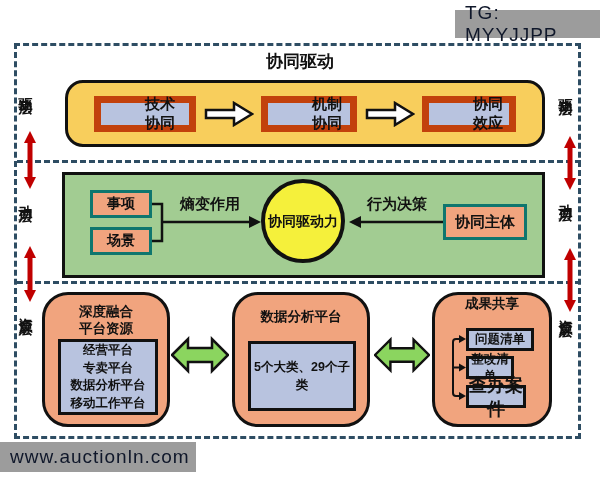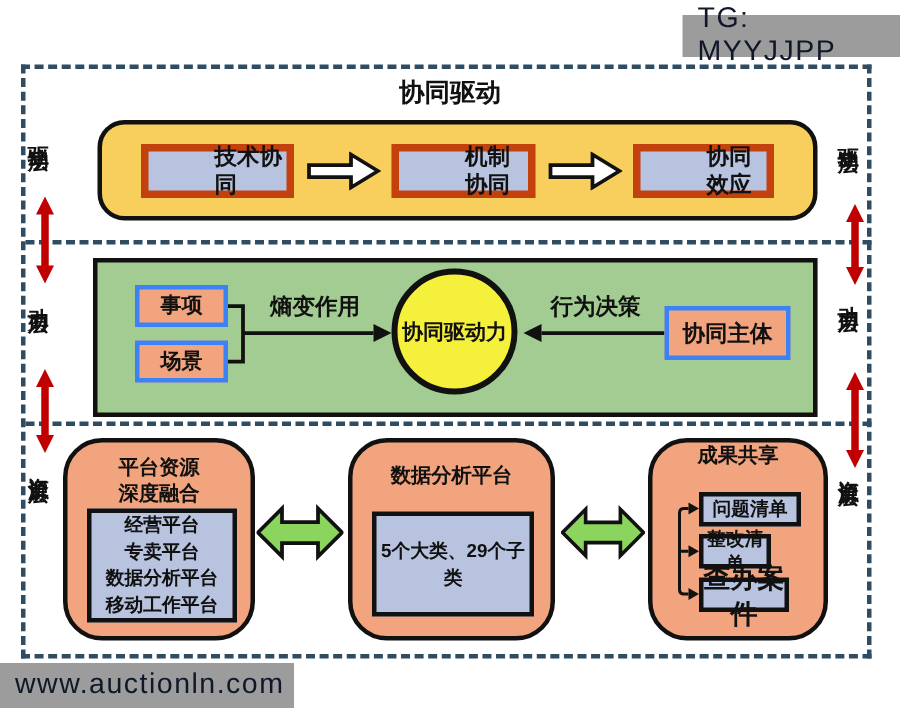--- a/index.html
+++ b/index.html
@@ -13,23 +13,23 @@
     display:flex;align-items:center;padding:0 10px;box-sizing:border-box;}
   
   .frame{left:14px;top:43px;width:567px;height:396px;border:3px dashed #2E4D63;box-sizing:border-box;}
   .divider{height:0;border-top:3px dashed #2E4D63;}
   
   .drive-wrap{left:65px;top:80px;width:480px;height:67px;background:#F8CE5C;
     border:3px solid #111;border-radius:18px;box-sizing:border-box;
     display:flex;align-items:center;justify-content:space-between;padding:0 26px;}
   .power-wrap{left:62px;top:172px;width:483px;height:106px;background:#A2CC92;
     border:3px solid #111;box-sizing:border-box;}
-  .node-blue{background:#B8C3DF;border:5px solid #c2410c;box-sizing:border-box;
+  .node-blue{background:#B8C3DF;border:7px solid #c2410c;box-sizing:border-box;
     display:flex;align-items:center;justify-content:center;font-weight:bold;padding-left:44px;}
-  .node-salmon{background:#F1A47E;border:3px solid #3b82f6;box-sizing:border-box;
+  .node-salmon{background:#F1A47E;border:3px solid #0f766e;box-sizing:border-box;
     display:flex;align-items:center;justify-content:center;font-weight:bold;}
   .round-card{background:#F1A47E;border:3px solid #111;border-radius:26px;box-sizing:border-box;}
   .card-title{font-weight:bold;font-size:13.5px;text-align:center;line-height:17px;}
   .inner-blue{background:#B8C3DF;border:3px solid #111;box-sizing:border-box;
     display:flex;flex-direction:column;align-items:center;justify-content:center;
     font-weight:bold;text-align:center;}
   .page-title{left:0;top:50px;width:600px;text-align:center;font-weight:bold;font-size:17px;}
   .rail-label{writing-mode:vertical-rl;text-orientation:upright;font-weight:bold;
     font-size:14px;letter-spacing:2px;line-height:16px;}
   .float-label{font-weight:bold;font-size:15px;text-align:center;}
@@ -71,22 +71,22 @@
   <div class="abs circle" style="left:196px;top:4px;width:76px;height:76px;">
     <span>协同驱</span>
     <span>动力</span>
   </div>
   <div class="abs float-label" style="left:290px;top:20px;width:84px;">行为决策</div>
   <div class="node-salmon abs" style="left:378px;top:29px;width:84px;height:36px;font-size:15px;">协同主体</div>
 </div>
 
 <div class="abs round-card" style="left:42px;top:292px;width:128px;height:135px;">
   <div class="card-title" style="margin-top:8px;">
+    <div>深度融合</div>
     <div>平台资源</div>
-    <div>深度融合</div>
   </div>
   <div class="inner-blue abs" style="left:13px;top:44px;width:100px;height:76px;font-size:12.5px;line-height:17.5px;">
     <div>经营平台</div>
     <div>专卖平台</div>
     <div>数据分析平台</div>
     <div>移动工作平台</div>
   </div>
 </div>
 
 <svg class="abs" style="left:171px;top:334px;" width="58" height="42" viewBox="0 0 58 42">

